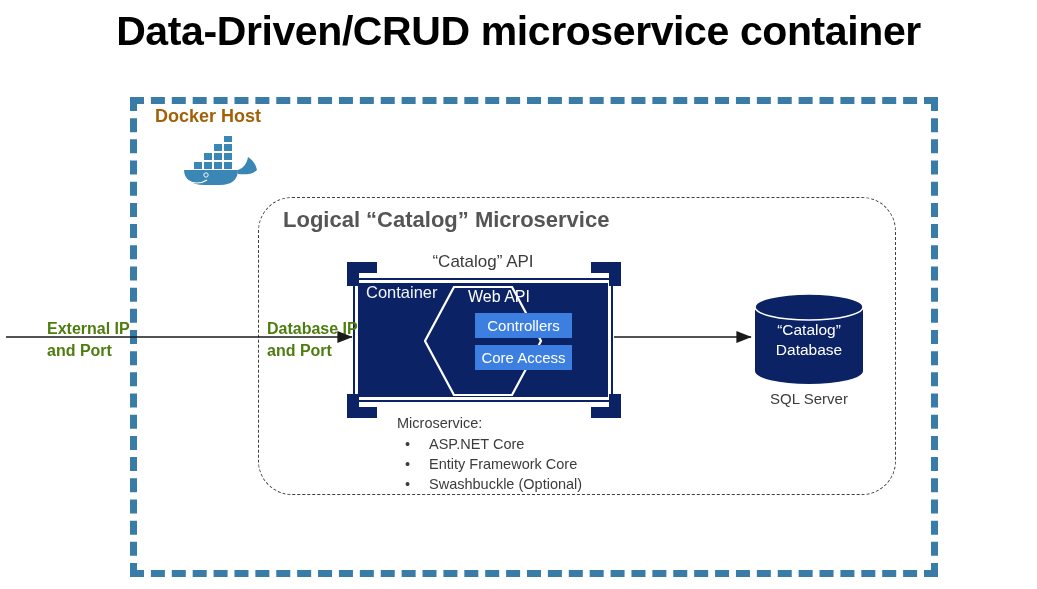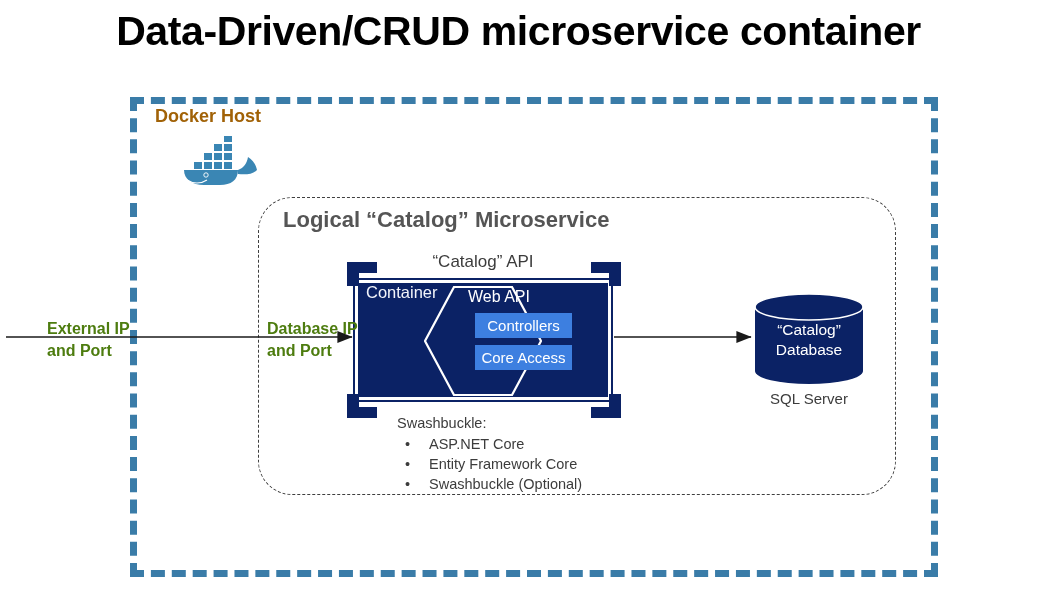--- a/index.html
+++ b/index.html
@@ -262,21 +262,21 @@
   <div class="container-label">Container</div>
 
   <svg class="hexagon" viewBox="0 0 118 110" preserveAspectRatio="none">
     <polygon points="30,1 88,1 117,55 88,109 30,109 1,55" fill="none" stroke="#ffffff" stroke-width="2.2"></polygon>
   </svg>
   <div class="hex-label">Web API</div>
   <div class="hex-bar bar-controllers">Controllers</div>
   <div class="hex-bar bar-dataaccess">Core Access</div>
 
   <div class="tech-wrap">
-    <div class="tech-title">Swashbuckle:</div>
+    <div class="tech-title">Microservice:</div>
     <ul class="tech-list">
       <li>
         <span class="tech-bullet">•</span>
         <span class="tech-text">ASP.NET Core</span>
       </li>
       <li>
         <span class="tech-bullet">•</span>
         <span class="tech-text">Entity Framework Core</span>
       </li>
       <li>

